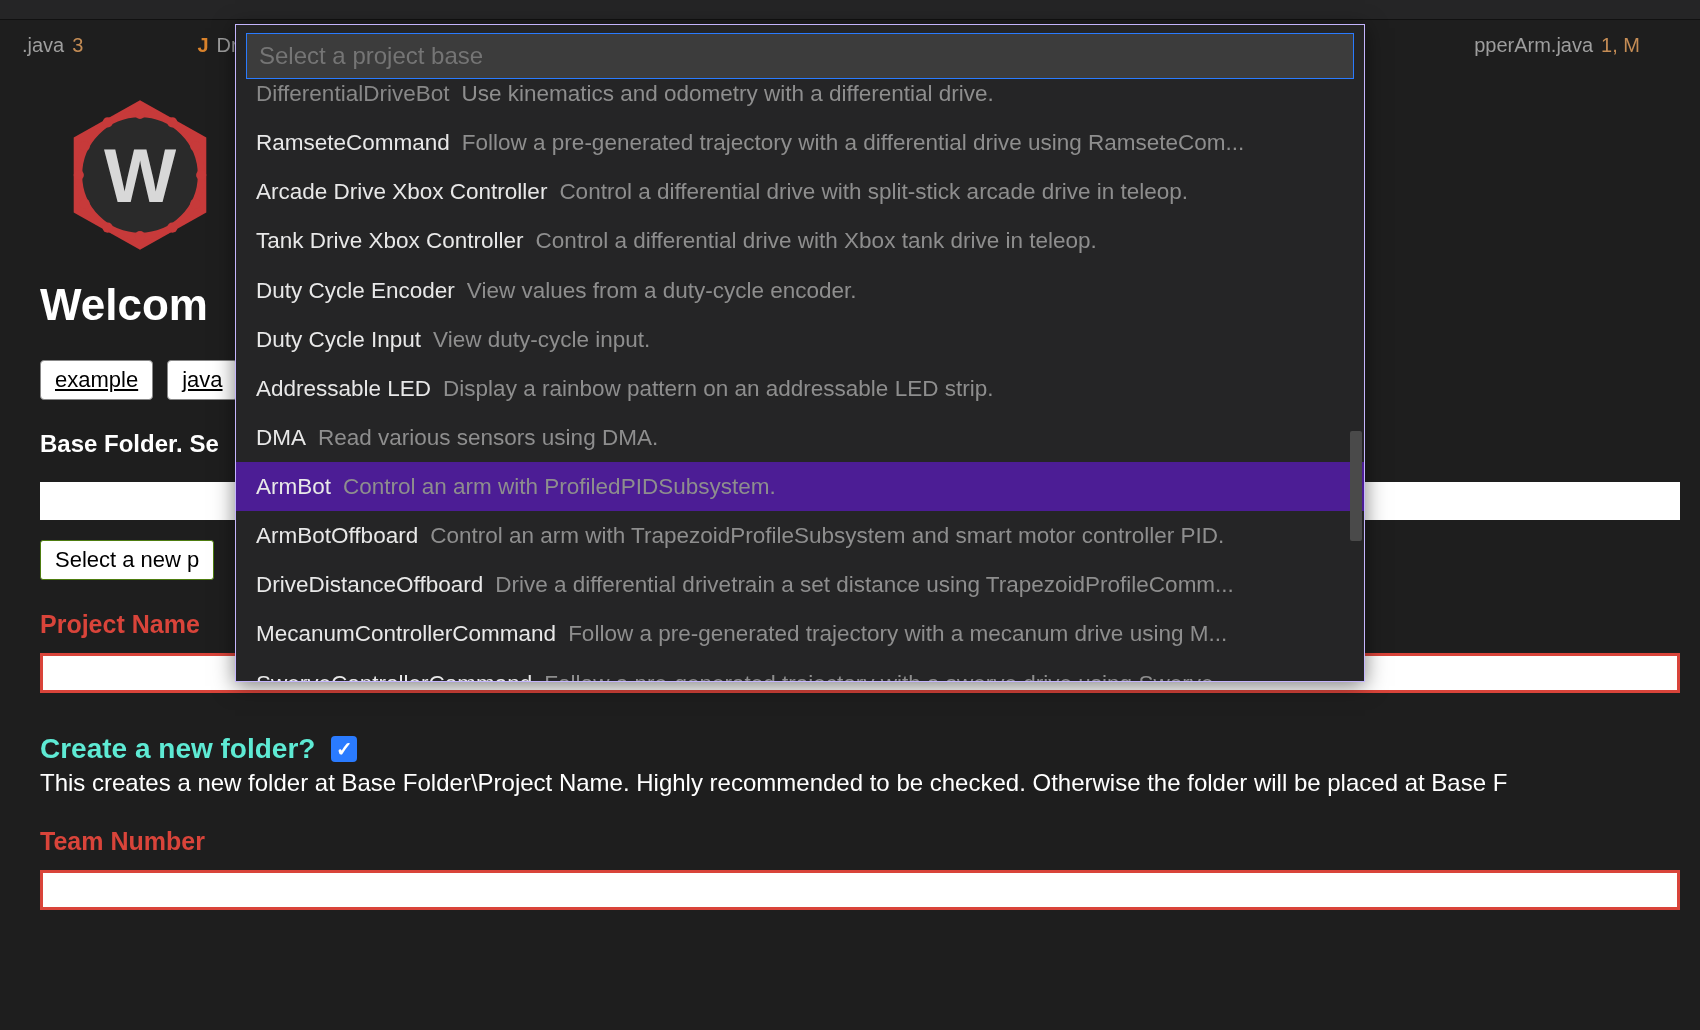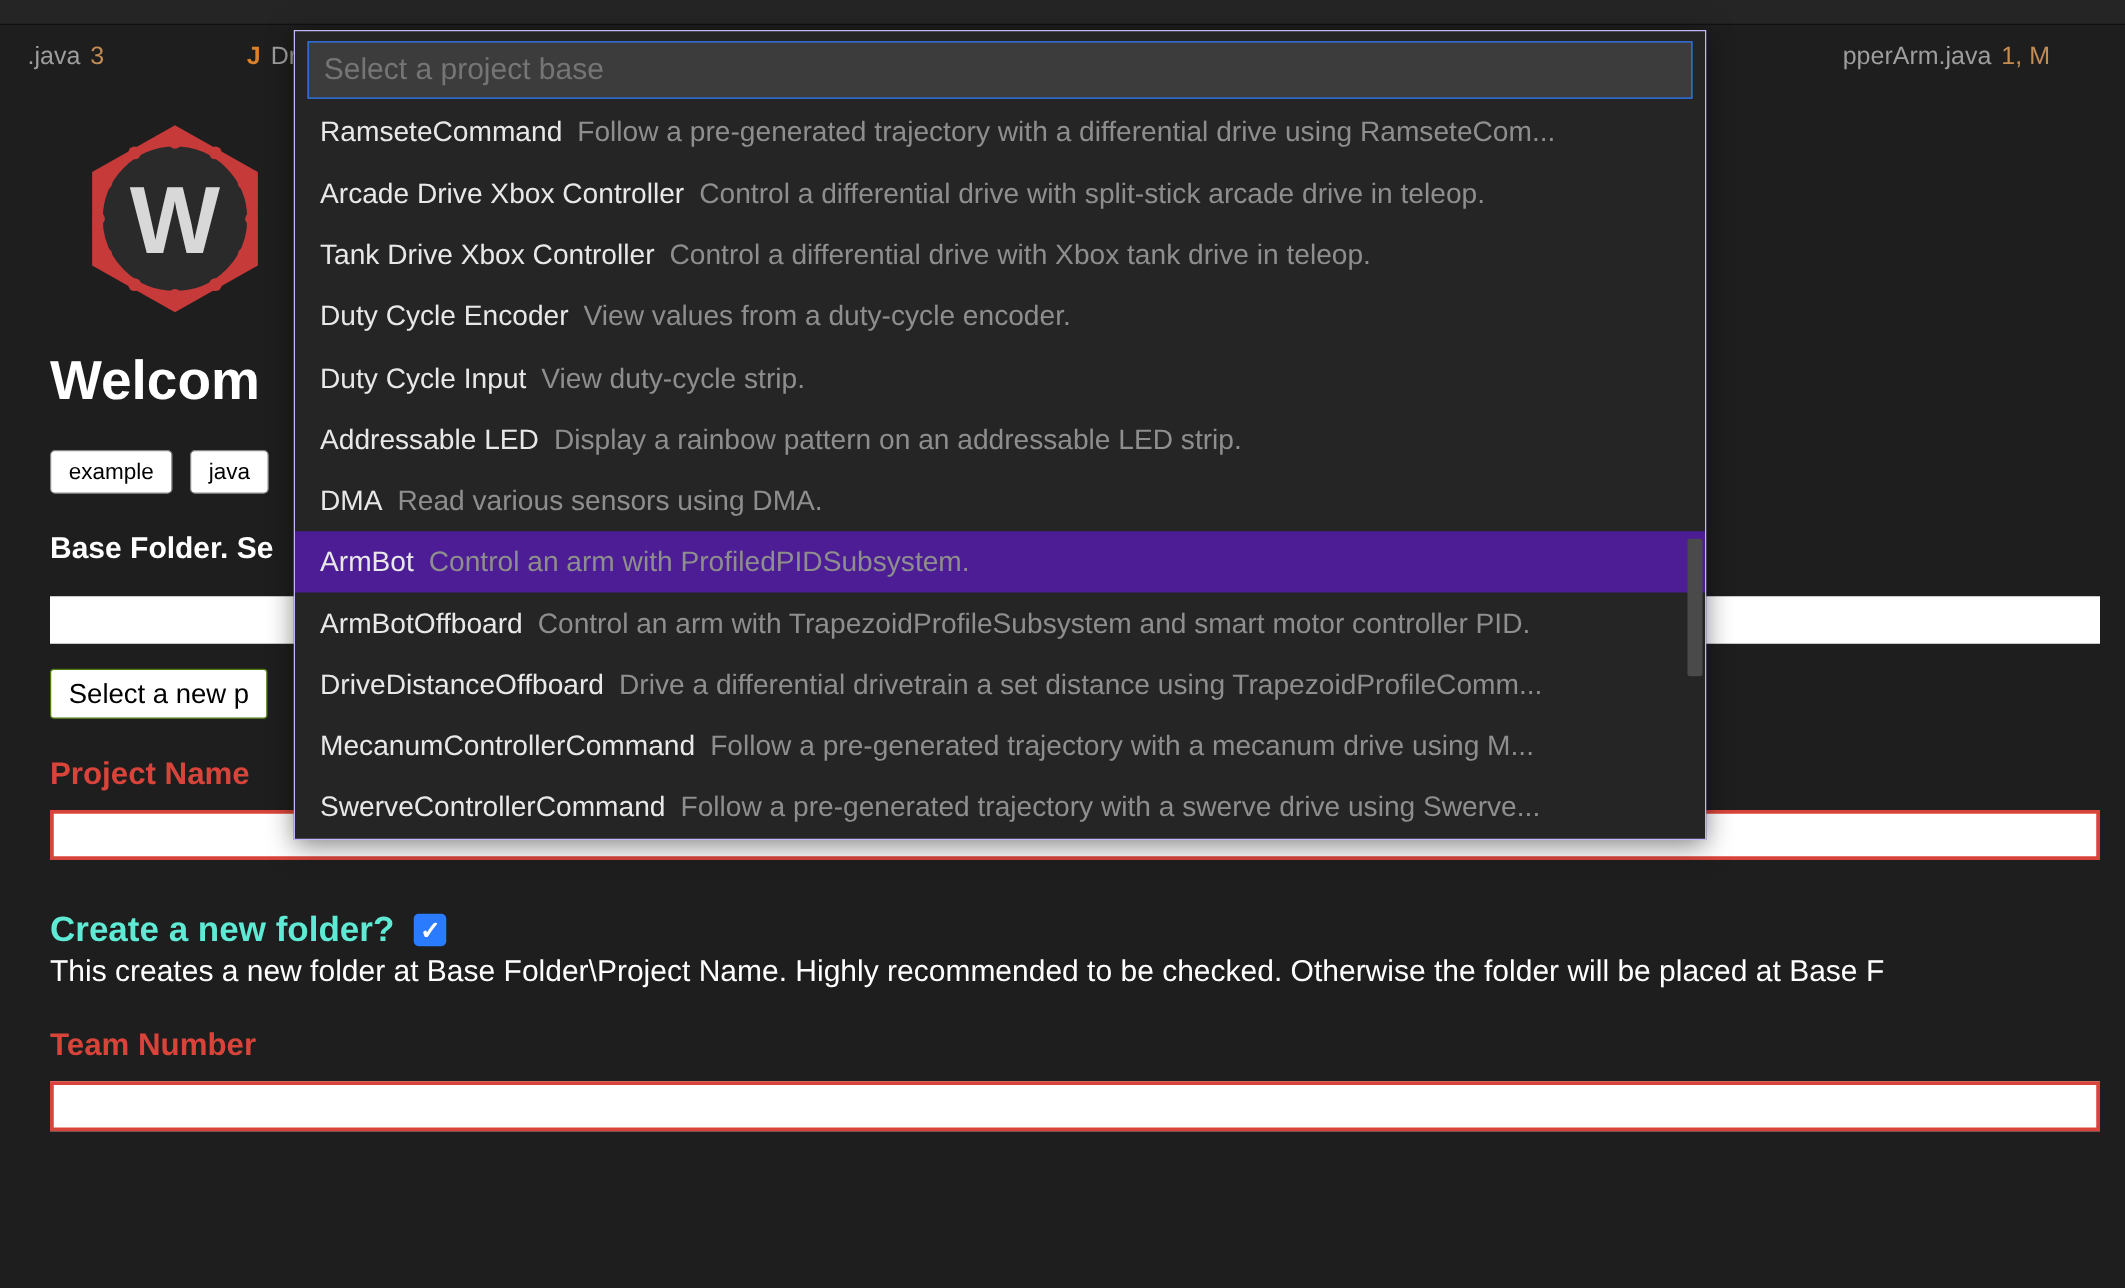--- a/index.html
+++ b/index.html
@@ -52,22 +52,23 @@
   .chips {
     display: flex;
     gap: 14px;
     margin-bottom: 30px;
   }
   .chip {
     background: #fff;
     color: #000;
     border: 1px solid #888;
     padding: 6px 14px;
-    font-size: 18px;
+    font-size: 22px;
     border-radius: 4px;
+    text-decoration: underline;
   }
   .base-folder-label {
     font-size: 24px;
     font-weight: 600;
     color: #fff;
   }
   .base-folder-input {
     width: 1640px;
     height: 38px;
     background: #fff;
@@ -246,39 +247,43 @@
   <div class="create-folder-desc">This creates a new folder at Base Folder\Project Name. Highly recommended to be checked. Otherwise the folder will be placed at Base F</div>
 
   <div class="section-label-red">Team Number</div>
   <input class="red-input" style="">
 </div>
 
 <div class="dropdown">
   <input class="dropdown-input" placeholder="Select a project base" style="">
   <div class="dropdown-list" id="dropdown-list">
     <div class="dropdown-scrollbar"></div>
+  <div class="dropdown-item partial-top" style="margin-top: -12px;">
+        <span class="name">DifferentialDriveBot</span>
+        <span class="desc">Use kinematics and odometry with a differential drive.</span>
+      </div>
       <div class="dropdown-item">
         <span class="name">RamseteCommand</span>
         <span class="desc">Follow a pre-generated trajectory with a differential drive using RamseteCom...</span>
       </div>
       <div class="dropdown-item">
         <span class="name">Arcade Drive Xbox Controller</span>
         <span class="desc">Control a differential drive with split-stick arcade drive in teleop.</span>
       </div>
       <div class="dropdown-item">
         <span class="name">Tank Drive Xbox Controller</span>
         <span class="desc">Control a differential drive with Xbox tank drive in teleop.</span>
       </div>
       <div class="dropdown-item">
         <span class="name">Duty Cycle Encoder</span>
         <span class="desc">View values from a duty-cycle encoder.</span>
       </div>
       <div class="dropdown-item">
         <span class="name">Duty Cycle Input</span>
-        <span class="desc">View duty-cycle strip.</span>
+        <span class="desc">View duty-cycle input.</span>
       </div>
       <div class="dropdown-item">
         <span class="name">Addressable LED</span>
         <span class="desc">Display a rainbow pattern on an addressable LED strip.</span>
       </div>
       <div class="dropdown-item">
         <span class="name">DMA</span>
         <span class="desc">Read various sensors using DMA.</span>
       </div>
       <div class="dropdown-item selected">

